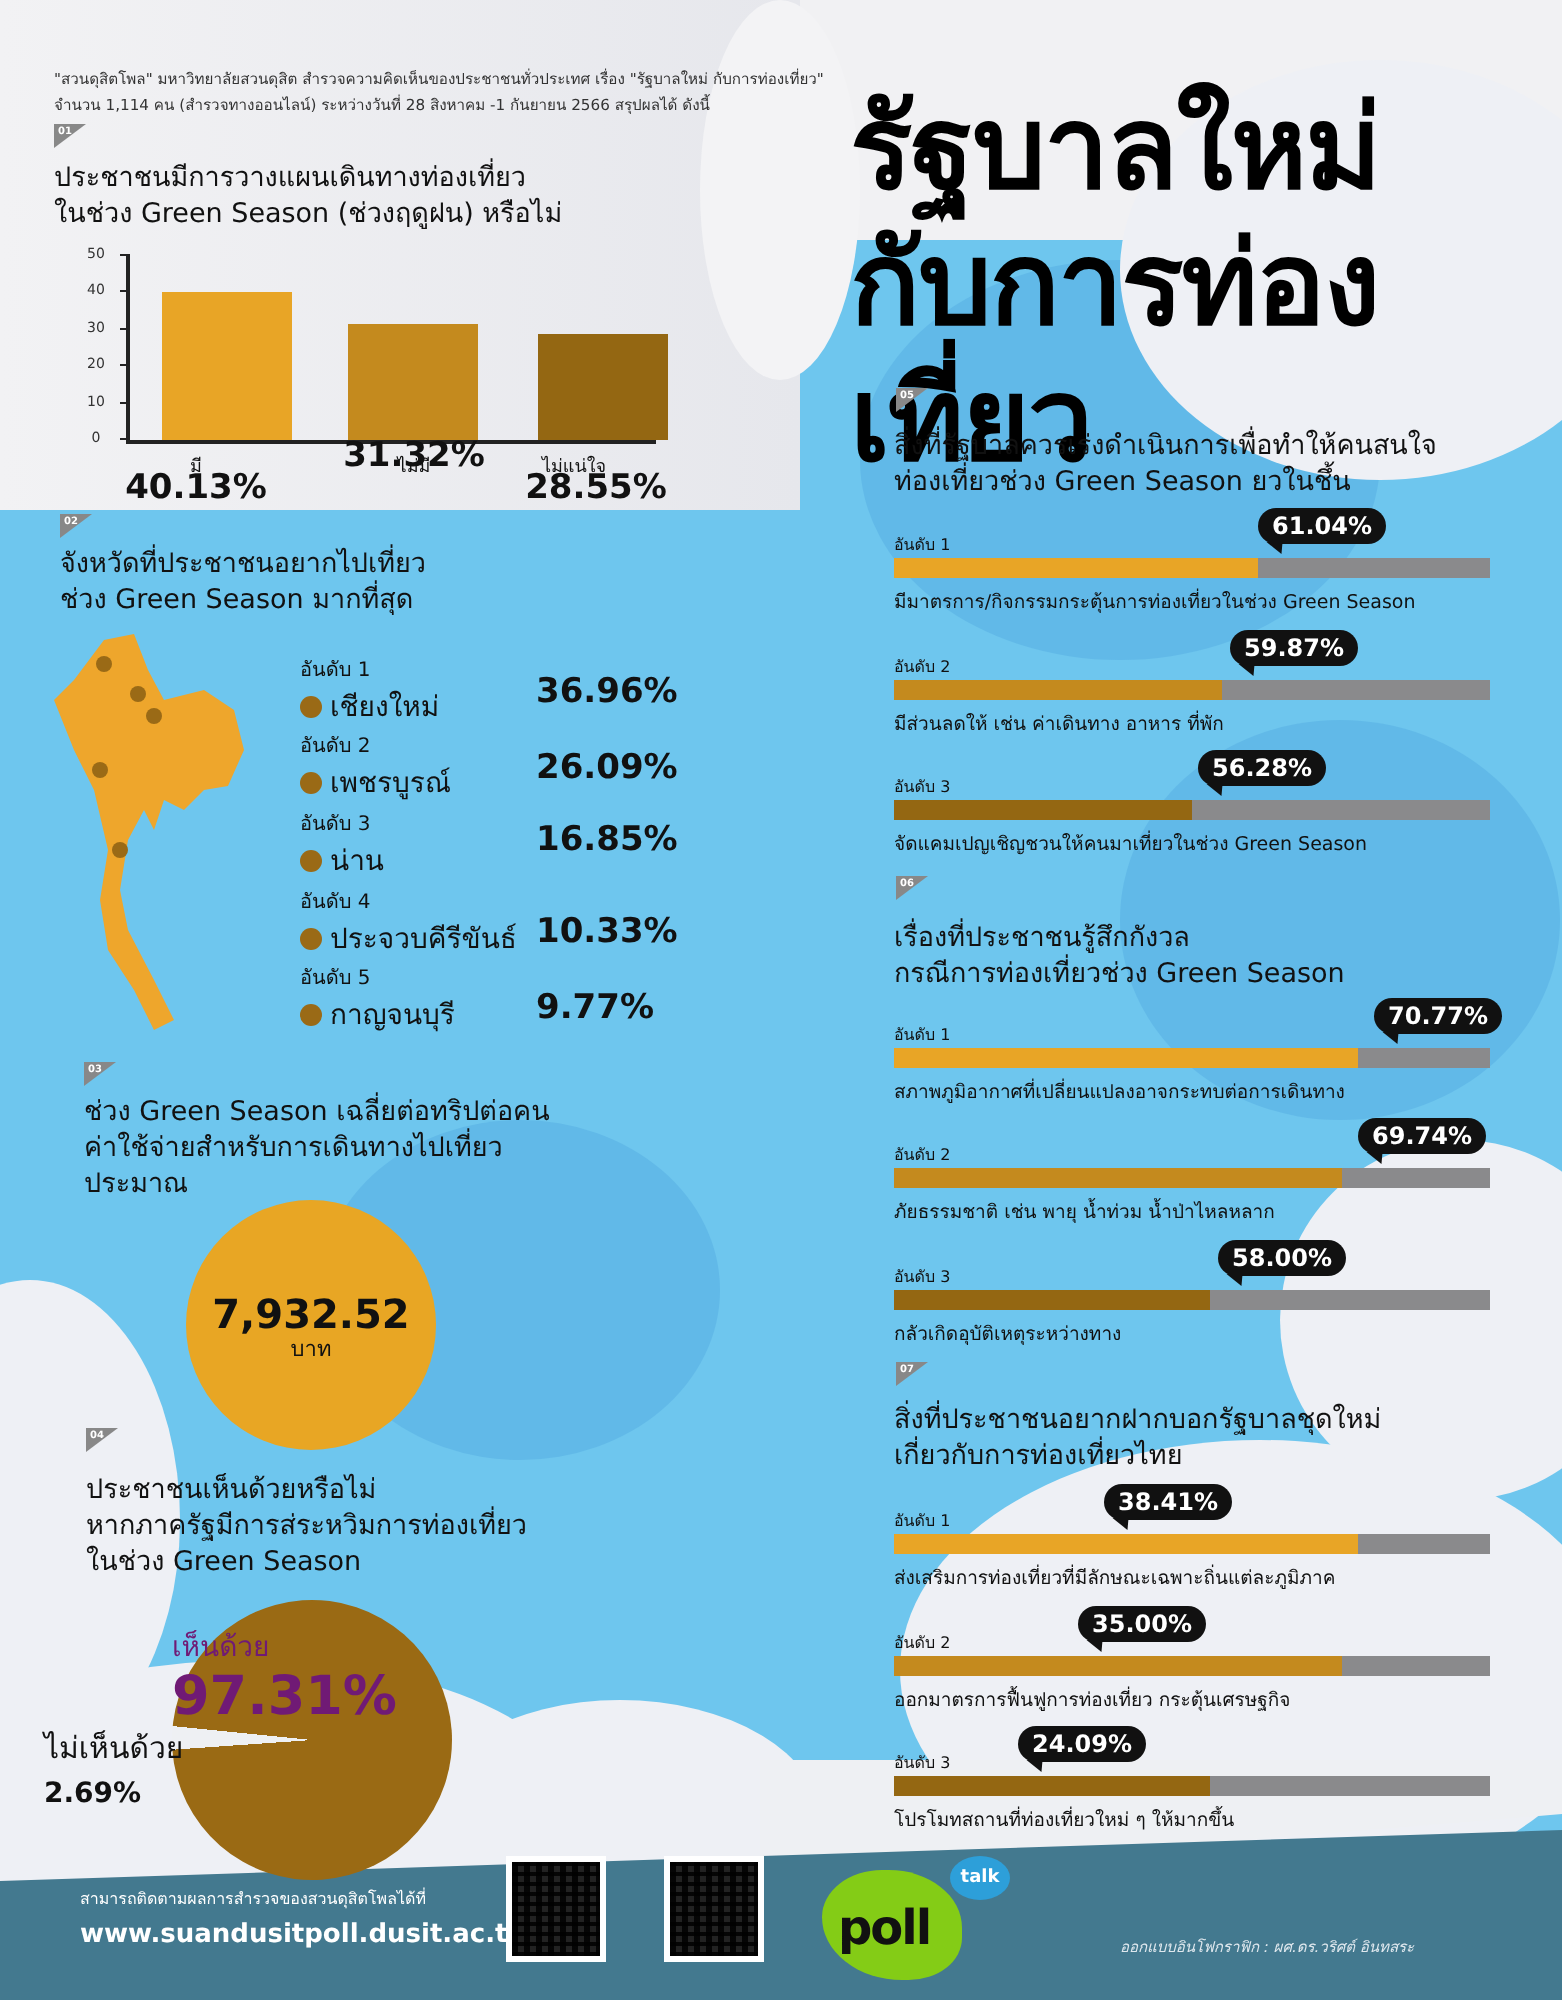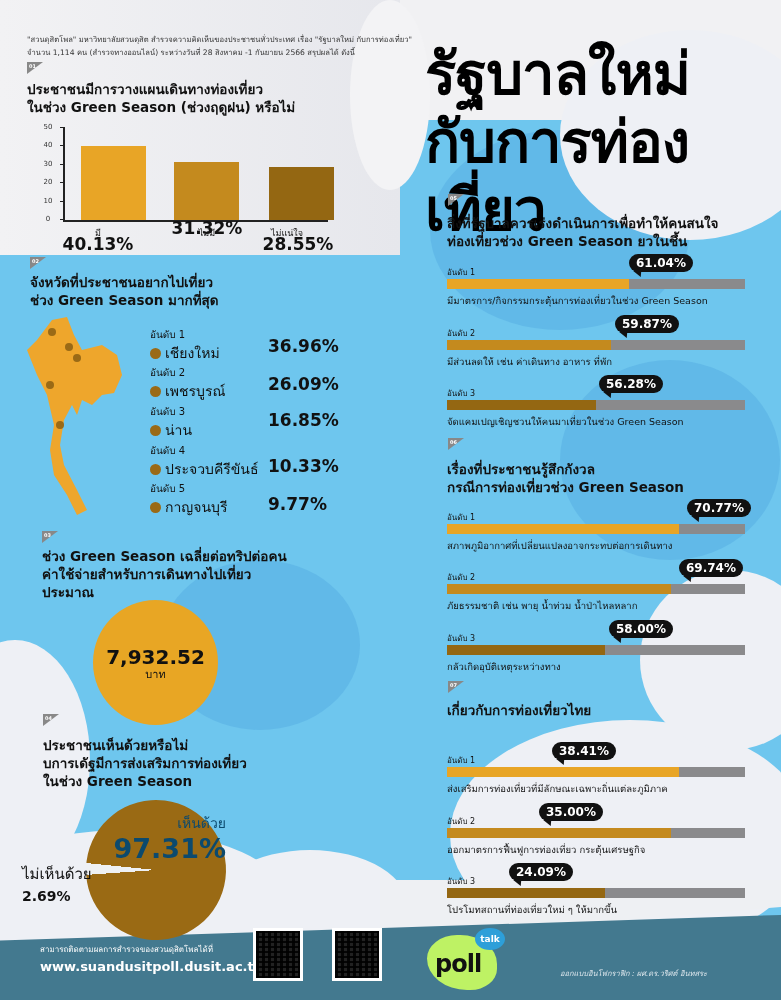--- a/index.html
+++ b/index.html
@@ -7,21 +7,21 @@
 .bg{position:absolute;inset:0;overflow:hidden}
 .sky{position:absolute;left:0;top:0;width:781px;height:1000px;background:#6ec6ee}
 .blob{position:absolute;border-radius:50%;background:#5bb4e6;opacity:.7}
 .cloud{position:absolute;border-radius:50%;background:#eef0f5}
 .topgrey{position:absolute;left:0;top:0;width:400px;height:255px;background:linear-gradient(90deg,#f2f2f4,#e6e7ec);}
 .topright{position:absolute;left:400px;top:0;width:381px;height:120px;background:#f1f1f3}
 .footer{position:absolute;left:0;top:915px;width:781px;height:85px;background:#43798f;clip-path:polygon(0 30%,100% 0,100% 100%,0 100%)}
 .footer2{position:absolute;left:380px;top:880px;width:401px;height:60px;background:#eef0f3;clip-path:polygon(0 0,100% 0,100% 45%,0 100%)}
 .intro{position:absolute;left:27px;top:33px;font-size:7.6px;line-height:13px;color:#333;width:400px}
 .tag{position:absolute;width:16px;height:12px;background:#888;clip-path:polygon(0 0,100% 0,0 100%);font-size:5px;color:#fff;padding:1px 2px;font-weight:bold}
-.h2{position:absolute;font-size:13.5px;line-height:18px;font-weight:bold;color:#111}
+.h2{position:absolute;font-size:13.5px;line-height:18px;font-weight:normal;color:#111}
 .title{position:absolute;left:425px;top:40px;font-size:58px;font-weight:bold;line-height:68px;color:#000;letter-spacing:-1px}
 
 .chart1{position:absolute;left:38px;top:123px;width:290px;height:100px}
 .yaxis{position:absolute;left:25px;top:5px;width:1.5px;height:93px;background:#222}
 .xaxis{position:absolute;left:25px;top:97px;width:265px;height:1.5px;background:#222}
 .ytick{position:absolute;left:0;width:20px;text-align:center;font-size:7px;color:#333}
 .ytick::after{content:"";position:absolute;left:22px;top:4px;width:5px;height:1px;background:#222}
 .bar{position:absolute;bottom:3px;width:65px}
 .xlbl{position:absolute;font-size:9px;text-align:center;width:80px}
 .xval{position:absolute;font-size:17px;font-weight:bold;text-align:center;width:80px}
@@ -31,42 +31,42 @@
 .prov .rk{font-size:10px;display:block}
 .prov .nm{font-size:14px;display:flex;align-items:center;gap:4px}
 .dot{display:inline-block;width:11px;height:11px;border-radius:50%;background:#9a6a16}
 .pv{position:absolute;left:268px;font-size:17px;font-weight:bold}
 
 .cost{position:absolute;left:93px;top:600px;width:125px;height:125px;border-radius:50%;background:#e8a624;display:flex;flex-direction:column;align-items:center;justify-content:center}
 .cost .v{font-size:20px;font-weight:bold}
 .cost .u{font-size:11px;line-height:11px}
 
 .pie{position:absolute;left:86px;top:800px;width:140px;height:140px;border-radius:50%;background:conic-gradient(#eef0f3 0deg 9.7deg,#9a6a14 9.7deg 360deg);transform:rotate(266deg)}
-.pie-lbl{position:absolute;left:86px;top:812px;width:140px;text-align:right;color:#0c4a6e}
+.pie-lbl{position:absolute;left:86px;top:812px;width:140px;text-align:left;color:#701a75}
 .pie-lbl .a{font-size:14px;display:block}
 .pie-lbl .b{font-size:27px;font-weight:bold;line-height:30px}
 .dis{position:absolute;left:22px;top:862px}
 .dis .a{font-size:15px;display:block}
 .dis .b{font-size:14px;font-weight:bold}
 
 .hbar-wrap{position:absolute;left:447px;width:298px}
 .hbar-rk{font-size:8px;position:absolute;top:0;left:0}
 .hbar{position:absolute;top:13px;left:0;width:298px;height:10px;background:#8a8a8c}
 .hbar .fill{height:100%}
 .hbar-txt{position:absolute;top:27px;left:0;font-size:9.5px;white-space:nowrap}
 .bubble{position:absolute;top:-12px;background:#111;color:#fff;font-size:12px;font-weight:bold;padding:2px 7px;border-radius:10px}
 .bubble::after{content:"";position:absolute;left:6px;bottom:-5px;border-left:4px solid transparent;border-right:4px solid transparent;border-top:6px solid #111;transform:skewX(30deg)}
 .qr{position:absolute;top:928px;width:50px;height:53px;background:#fff;padding:3px}
 .qr .g{width:100%;height:100%;background:repeating-linear-gradient(90deg,#222 0 3px,#fff 3px 5px),#222;background-blend-mode:multiply;
 background-image:repeating-linear-gradient(0deg,#222 0 2px,transparent 2px 5px),repeating-linear-gradient(90deg,#222 0 3px,#fff 3px 6px)}
 .foottxt{position:absolute;left:40px;top:943px;color:#fff}
 .foottxt .a{font-size:8px;display:block}
 .foottxt .b{font-size:13px;font-weight:bold}
 .credit{position:absolute;left:560px;top:967px;font-size:7.5px;color:#dfe8ee;font-style:italic}
-.logo{position:absolute;left:427px;top:935px;width:70px;height:55px;background:#bef264;border-radius:45% 55% 40% 60%}
+.logo{position:absolute;left:411px;top:935px;width:70px;height:55px;background:#84cc16;border-radius:45% 55% 40% 60%}
 .logo .p{position:absolute;left:8px;top:15px;font-size:24px;font-weight:bold;color:#111;letter-spacing:-1px}
 .talk{position:absolute;left:475px;top:928px;width:30px;height:22px;background:#2d9fd9;border-radius:50%;color:#fff;font-size:9px;font-weight:bold;text-align:center;line-height:22px}
 </style>
 </head>
 <body>
 
 <div class="bg">
   <div class="sky"></div>
   <div class="blob" style="left:430px;top:130px;width:260px;height:200px"></div>
   <div class="blob" style="left:160px;top:560px;width:200px;height:170px"></div>
@@ -180,21 +180,21 @@
   <div>ประมาณ</div>
 </div>
 <div class="cost">
   <span class="v">7,932.52</span>
   <span class="u">บาท</span>
 </div>
 
 <div class="tag" style="left:43px;top:714px">04</div>
 <div class="h2" style="left:43px;top:736px">
   <div>ประชาชนเห็นด้วยหรือไม่</div>
-  <div>บการเดัฐมีการส่งเสริมการท่องเที่ยว</div>
+  <div>หากภาครัฐมีการส่ระหวิมการท่องเที่ยว</div>
   <div>ในช่วง Green Season</div>
 </div>
 <div class="pie"></div>
 <div class="pie-lbl">
   <span class="a">เห็นด้วย</span>
   <span class="b">97.31%</span>
 </div>
 <div class="dis">
   <span class="a">ไม่เห็นด้วย</span>
   <span class="b">2.69%</span>
@@ -255,20 +255,21 @@
   <span class="hbar-rk">อันดับ 3</span>
   <span class="bubble" style="left:162px">58.00%</span>
   <div class="hbar">
       <div class="fill" style="width:53%;background:#946712"></div>
     </div>
   <span class="hbar-txt">กลัวเกิดอุบัติเหตุระหว่างทาง</span>
 </div>
 
 <div class="tag" style="left:448px;top:681px">07</div>
 <div class="h2" style="left:447px;top:701px">
+  <div>สิ่งที่ประชาชนอยากฝากบอกรัฐบาลชุดใหม่</div>
   <div>เกี่ยวกับการท่องเที่ยวไทย</div>
 </div>
 <div class="hbar-wrap" style="top:754px">
   <span class="hbar-rk">อันดับ 1</span>
   <span class="bubble" style="left:105px">38.41%</span>
   <div class="hbar">
       <div class="fill" style="width:78%;background:#e8a526"></div>
     </div>
   <span class="hbar-txt">ส่งเสริมการท่องเที่ยวที่มีลักษณะเฉพาะถิ่นแต่ละภูมิภาค</span>
 </div>

